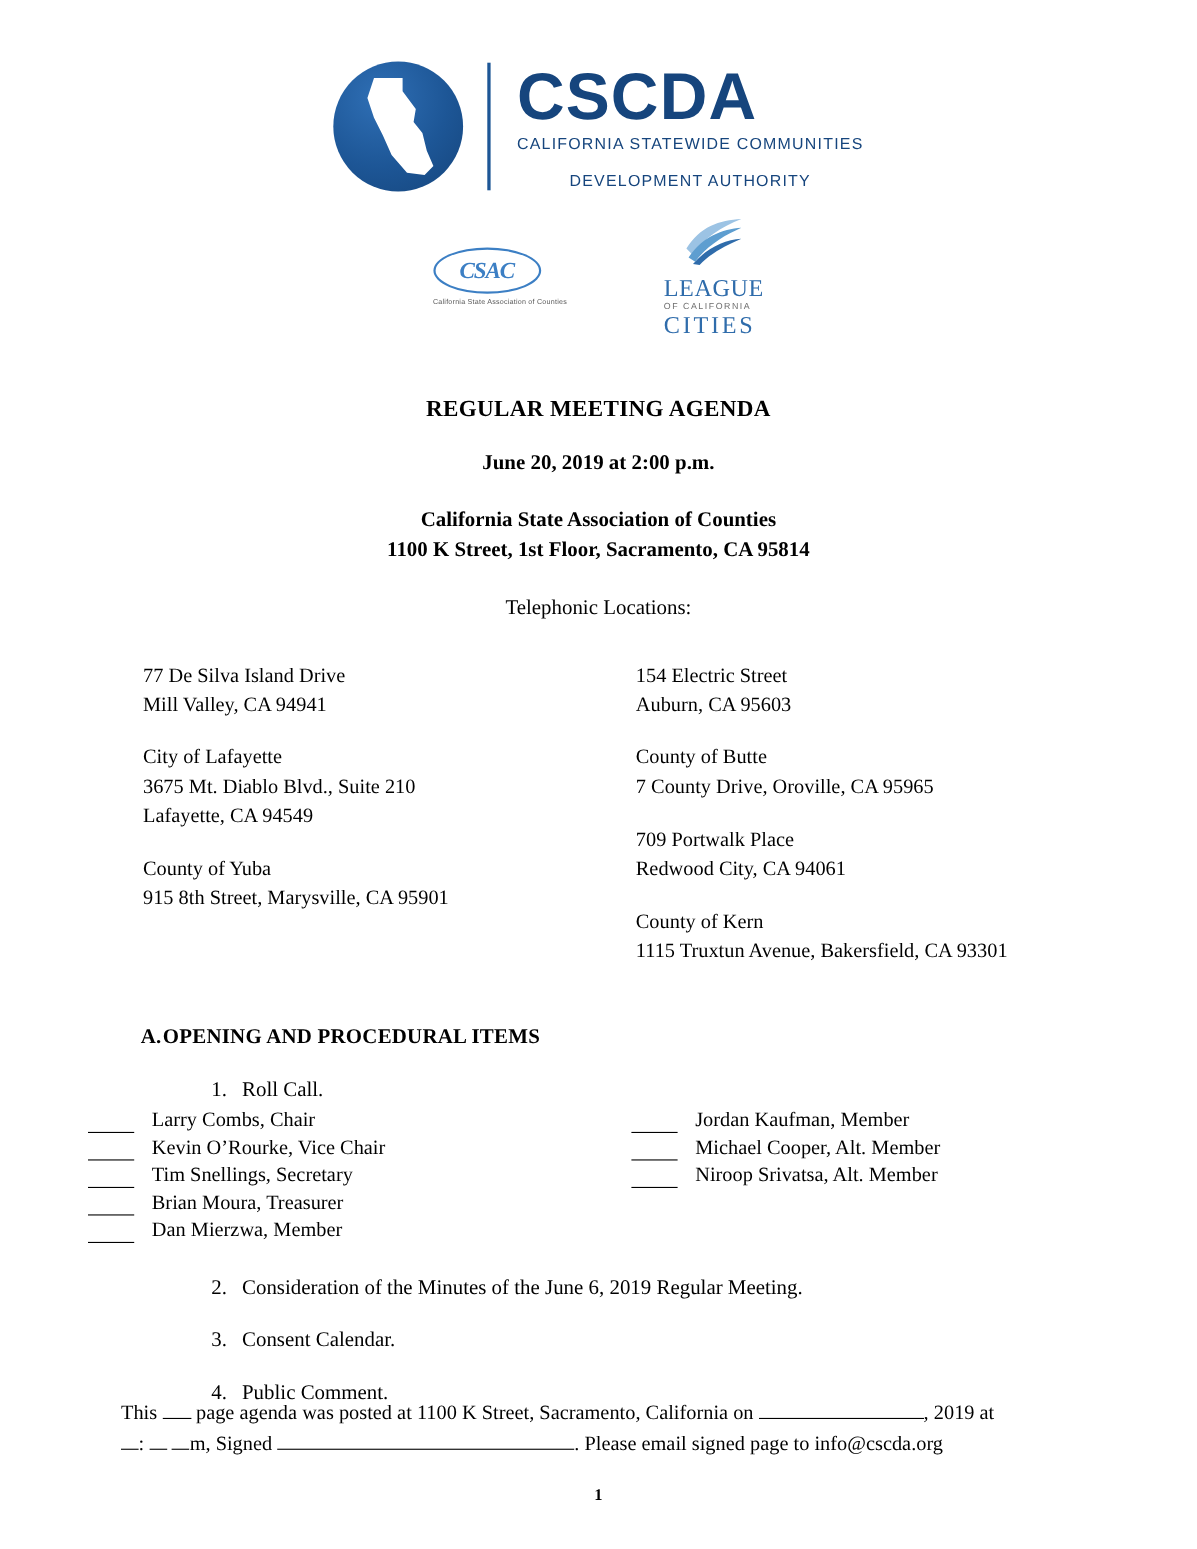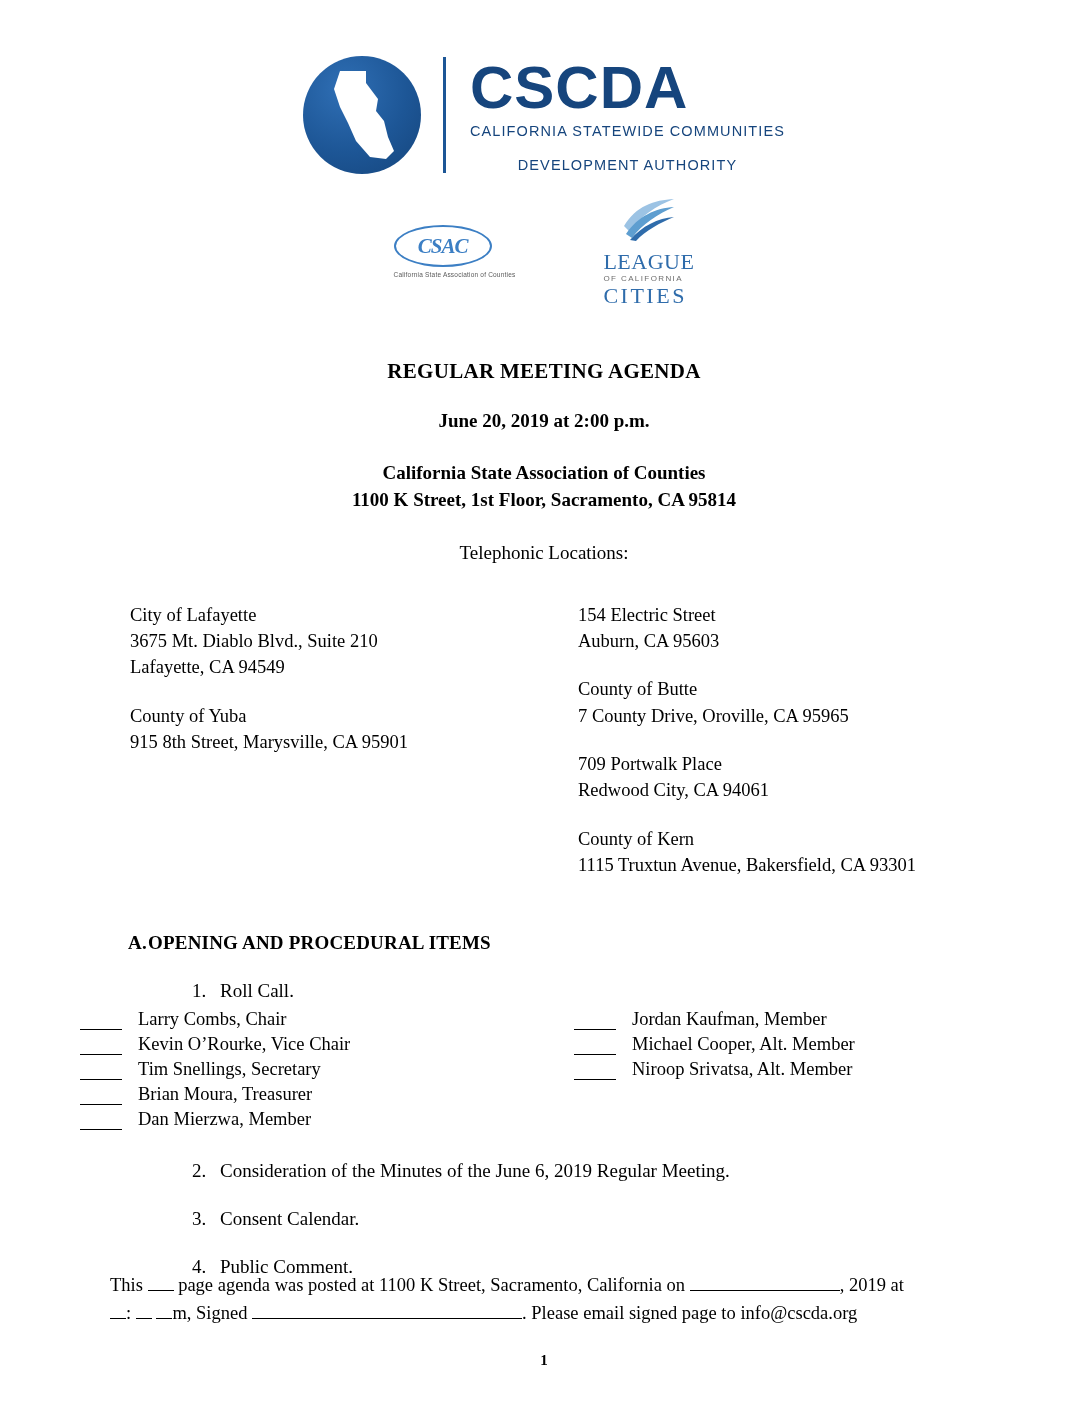--- a/index.html
+++ b/index.html
@@ -282,20 +282,24 @@
   <div class="doc-title">REGULAR MEETING AGENDA</div>
   <div class="doc-datetime">June 20, 2019 at 2:00 p.m.</div>
   <div class="doc-venue">
     <div>California State Association of Counties</div>
     <div>1100 K Street, 1st Floor, Sacramento, CA 95814</div>
   </div>
   <div class="telephonic-label">Telephonic Locations:</div>
 
   <div class="locations">
     <div class="loc-col left">
+      <div class="loc-entry">
+        <div>77 De Silva Island Drive</div>
+        <div>Mill Valley, CA 94941</div>
+      </div>
       <div class="loc-entry">
         <div>City of Lafayette</div>
         <div>3675 Mt. Diablo Blvd., Suite 210</div>
         <div>Lafayette, CA 94549</div>
       </div>
       <div class="loc-entry">
         <div>County of Yuba</div>
         <div>915 8th Street, Marysville, CA 95901</div>
       </div>
     </div>

